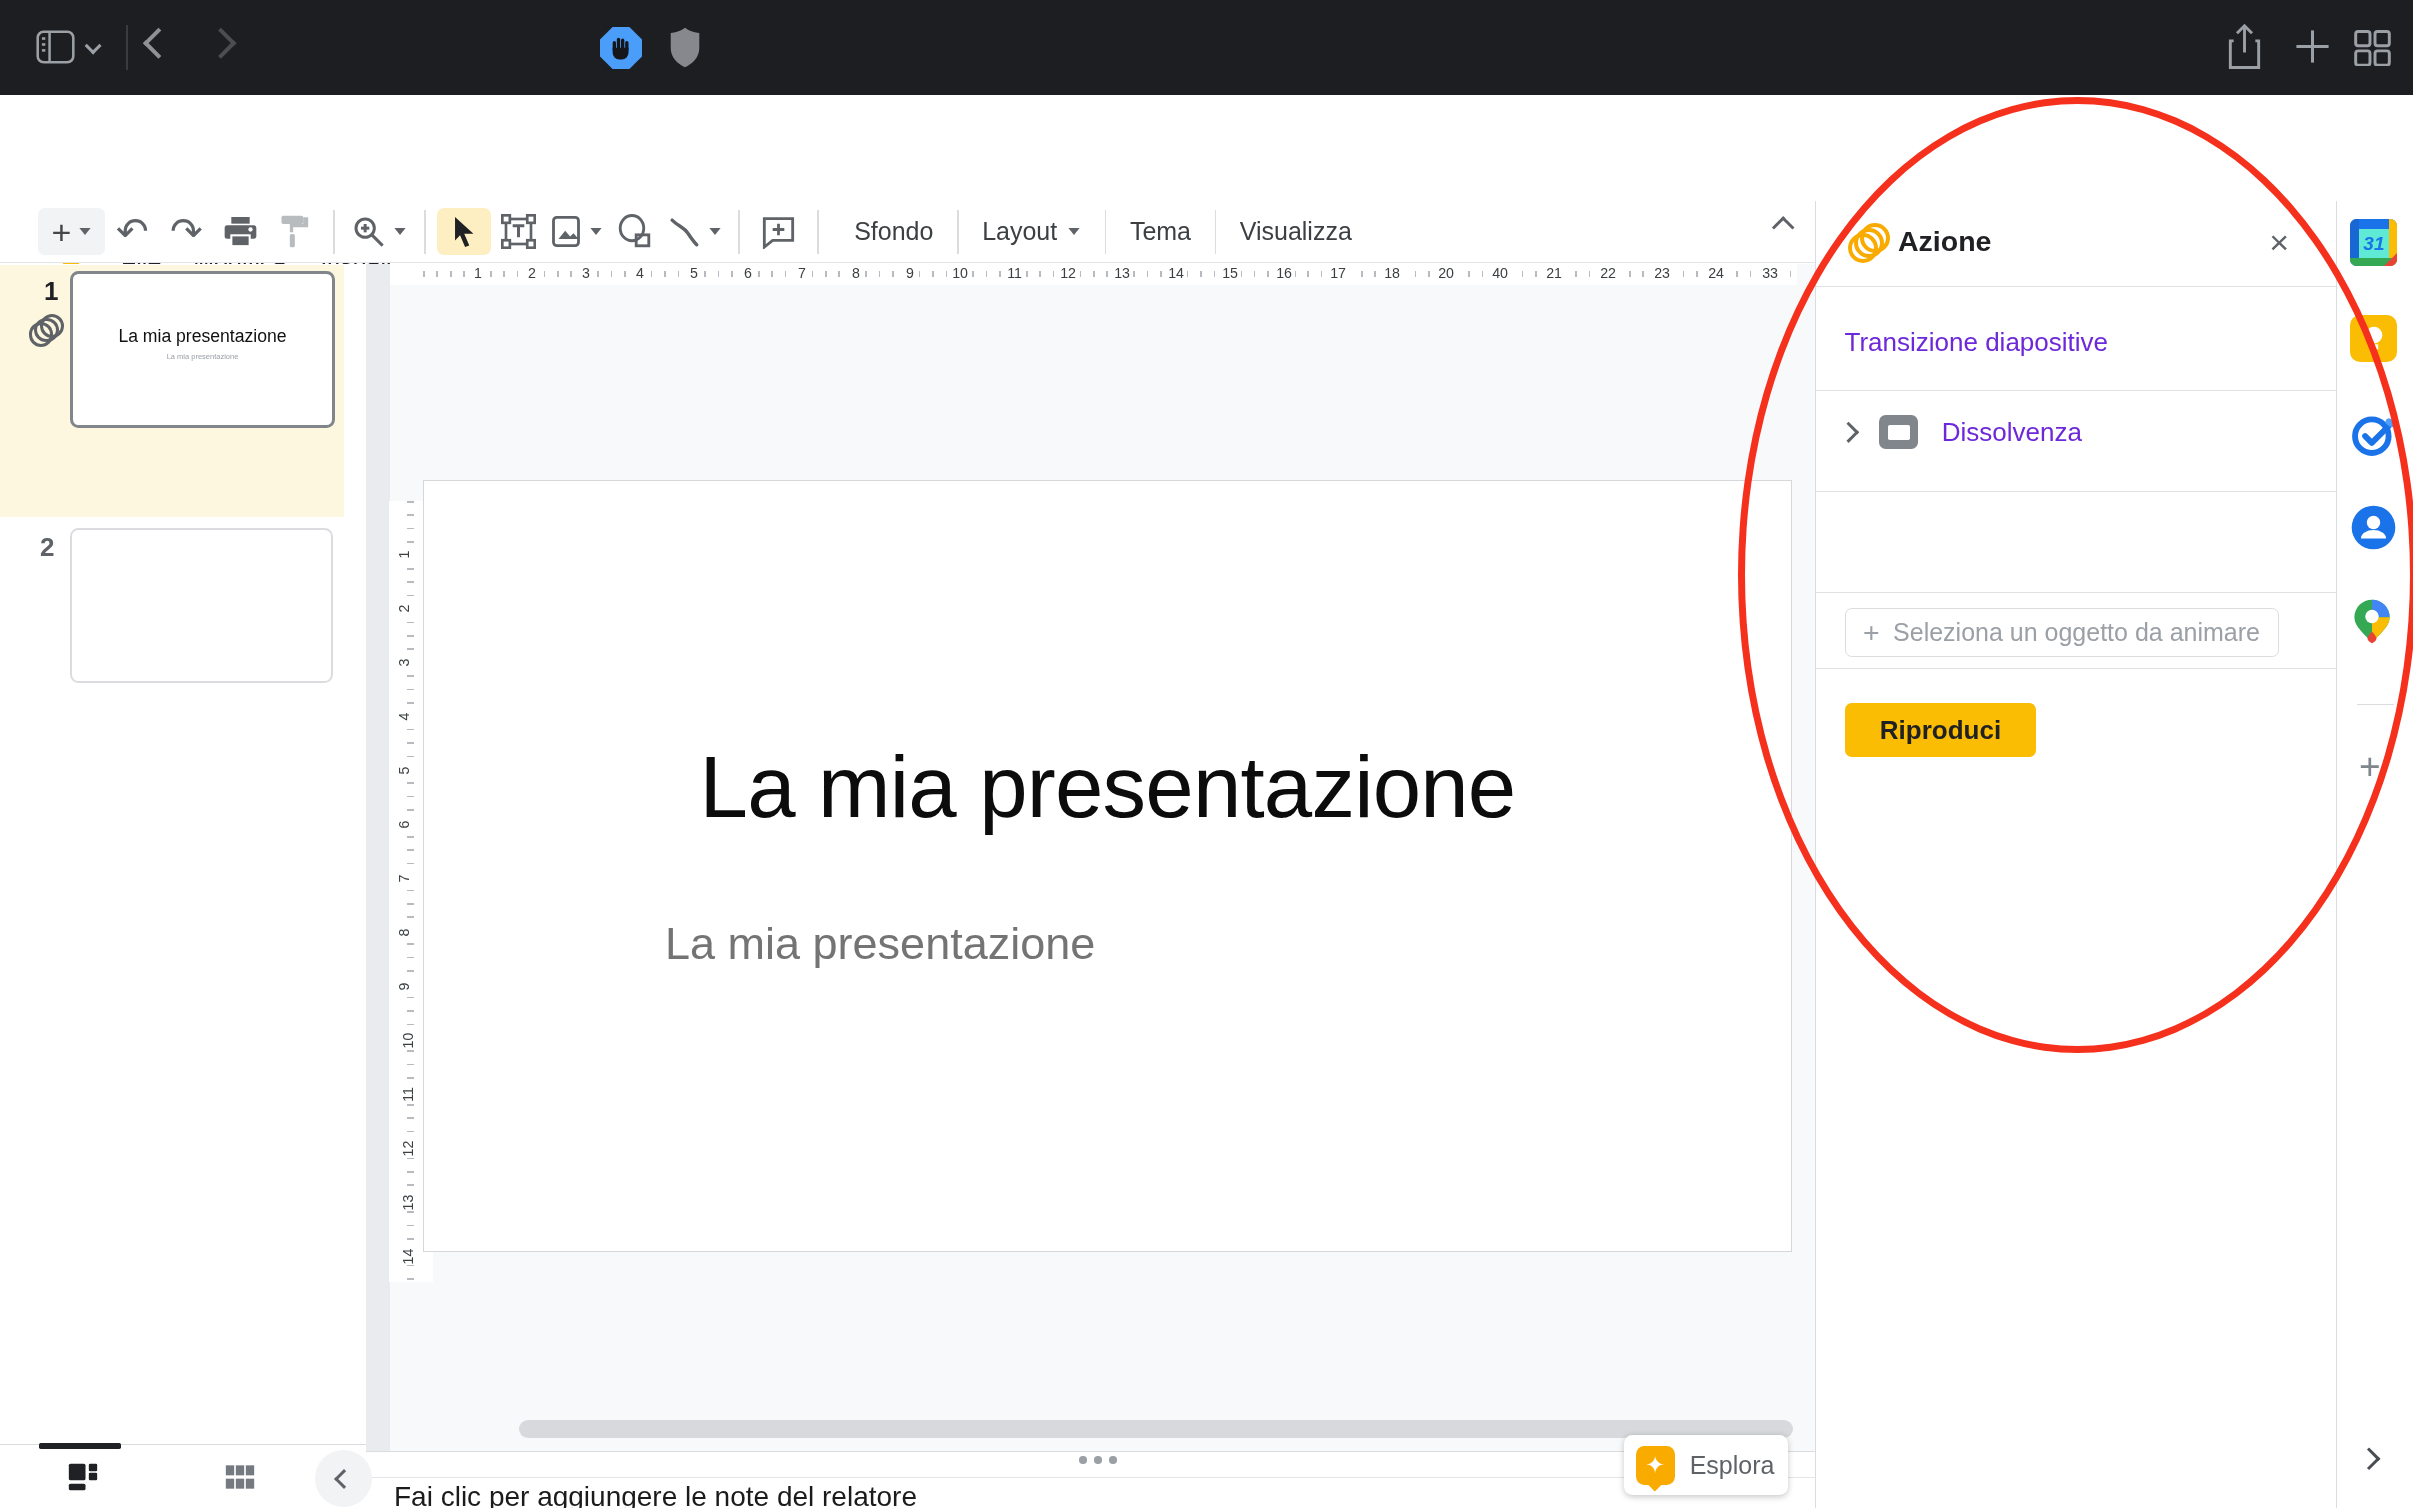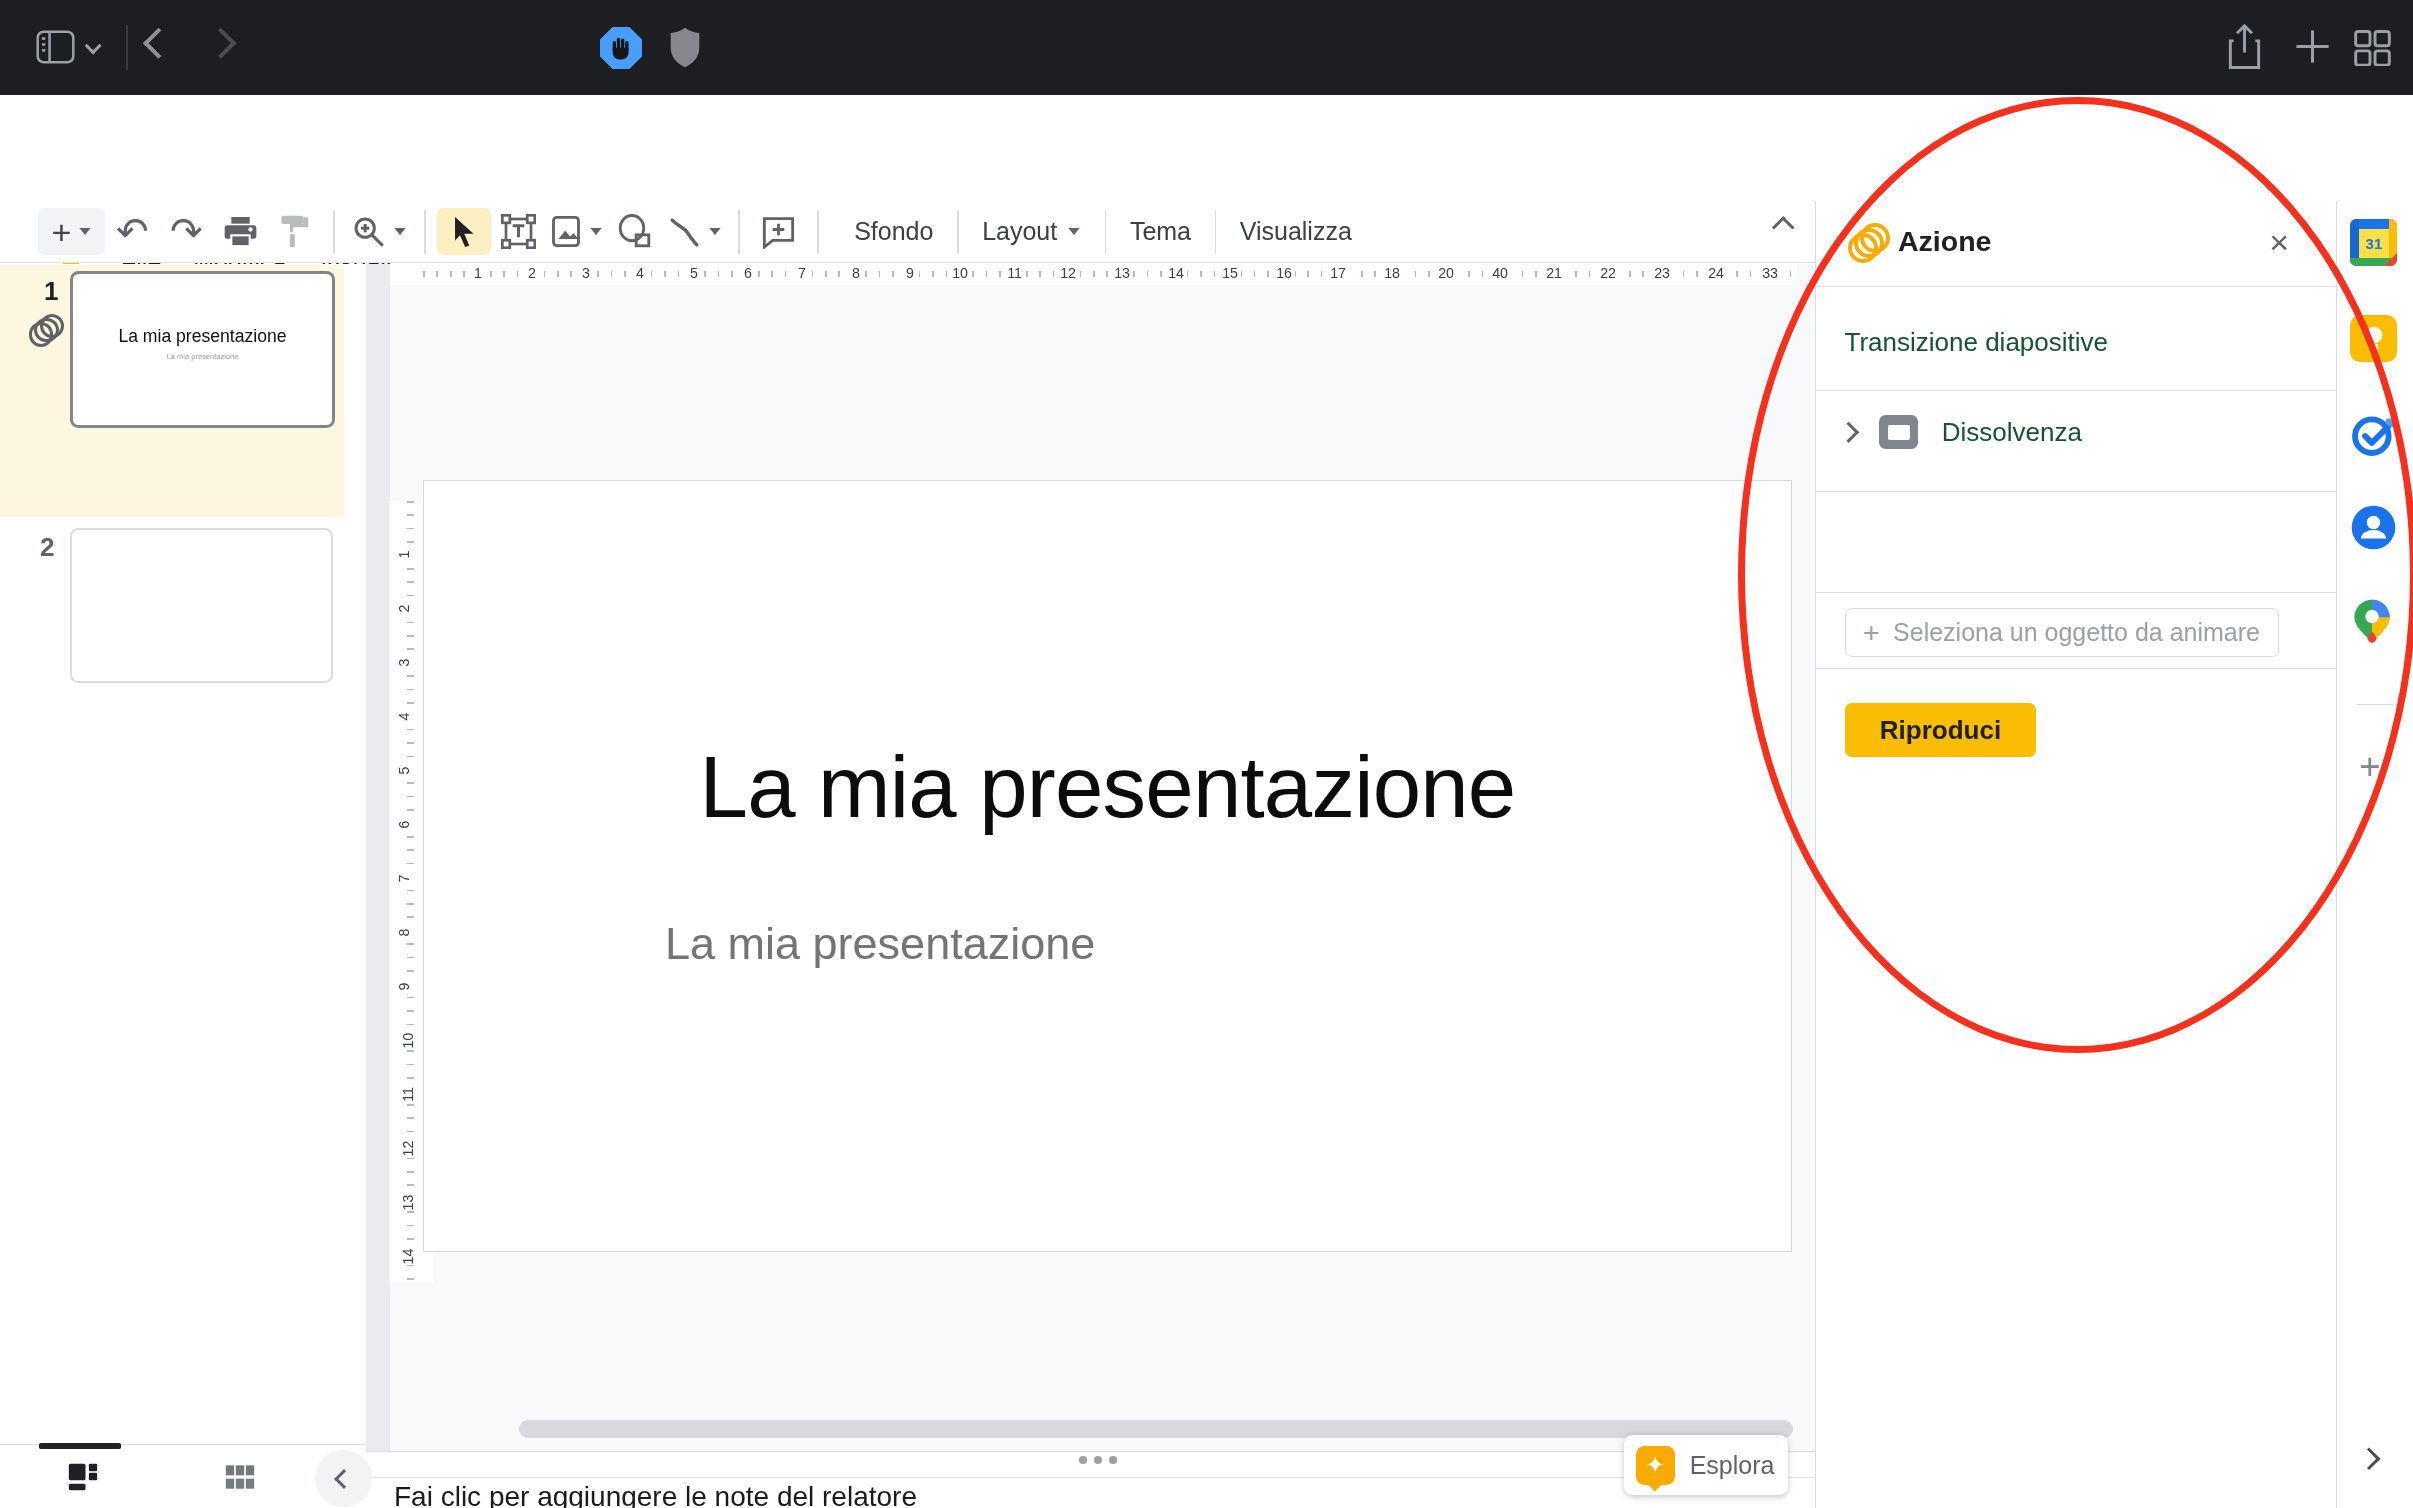--- a/index.html
+++ b/index.html
@@ -104,40 +104,40 @@
   .explore .eicon:after{content:"";position:absolute;left:13.4px;bottom:-4.2px;width:11.7px;height:11.7px;background:#F9AB00;transform:rotate(45deg);}
   .explore .elabel{font-size:25px;color:#5f6368;}
 
   
   .panel{left:1815px;top:201px;width:521px;height:1307px;background:#fff;border-left:1.7px solid #dadce0;box-sizing:border-box;}
   .panel .hd{position:absolute;left:0;top:0;width:100%;height:85px;border-bottom:1.7px solid #e0e2e5;}
   .panel .hd .rings{position:absolute;left:32px;top:22px;width:40px;height:39px;}
   .panel .hd .ttl{position:absolute;left:82px;top:23.5px;font-size:28.5px;font-weight:700;color:#202124;}
   .panel .hd .x{position:absolute;right:47px;top:23.5px;font-size:34px;color:#5f6368;line-height:34px;}
   .p-row{position:absolute;left:0;width:100%;box-sizing:border-box;}
-  .p-heading{font-size:26px;color:#14532d;}
+  .p-heading{font-size:26px;color:#6d28d9;}
   .p-divider{position:absolute;left:0;width:100%;border-bottom:1.7px solid #e0e2e5;}
   .trans-icon{width:39px;height:34px;background:#80868b;border-radius:6.7px;display:flex;align-items:center;justify-content:center;}
   .trans-icon b{width:22px;height:15px;background:#fff;border-radius:1.7px;}
   .select-btn{position:absolute;left:28.5px;top:407px;width:434px;height:49px;border:1.7px solid #dadce0;border-radius:6.7px;
     display:flex;align-items:center;justify-content:center;gap:13.4px;font-size:25px;color:#9aa0a6;box-sizing:border-box;}
   .play-btn{position:absolute;left:29px;top:502px;width:191px;height:54px;background:#FBBC04;border-radius:6.7px;
     display:flex;align-items:center;justify-content:center;font-size:26px;font-weight:700;color:#202124;}
 
   
   .gsidebar{left:2336px;top:201px;width:77px;height:1307px;background:#fff;border-left:1.7px solid #dadce0;box-sizing:border-box;}
   .gsb-item{position:absolute;left:13.4px;width:47px;height:47px;}
   .cal{background:#fff;border-radius:6.7px;overflow:hidden;position:relative;}
   .cal .top{position:absolute;left:0;top:0;width:100%;height:10px;background:#1a73e8;}
   .cal .left{position:absolute;left:0;top:0;width:8.4px;height:100%;background:#1967d2;}
   .cal .right{position:absolute;right:0;top:0;width:8.4px;height:100%;background:#fbbc04;}
   .cal .bottom{position:absolute;left:0;bottom:0;width:100%;height:8.4px;background:#34a853;}
   .cal .fold2{position:absolute;right:0;bottom:0;width:0;height:0;border-bottom:13.4px solid #ea4335;border-left:13.4px solid transparent;}
-  .cal .num{position:absolute;left:8.4px;top:10px;right:8.4px;bottom:8.4px;background:#fde047;display:flex;align-items:center;justify-content:center;
-    font-size:15px;font-weight:700;color:#1a73e8;}
+  .cal .num{position:absolute;left:8.4px;top:10px;right:8.4px;bottom:8.4px;background:#5eead4;display:flex;align-items:center;justify-content:center;
+    font-size:19px;font-weight:700;color:#1a73e8;font-style:italic;}
   .keep{background:#FBBC04;border-radius:10px;display:flex;align-items:center;justify-content:center;}
   .gsb-divider{position:absolute;left:20px;width:37px;border-bottom:1.7px solid #dadce0;}
   .gsb-plus{position:absolute;left:22px;font-size:37px;color:#80868b;}
 
   
   .annotation{left:1738px;top:97px;width:665px;height:942px;border:7.5px solid #F5301D;border-radius:50%;z-index:50;pointer-events:none;}
 </style>
 </head>
 <body>
 

